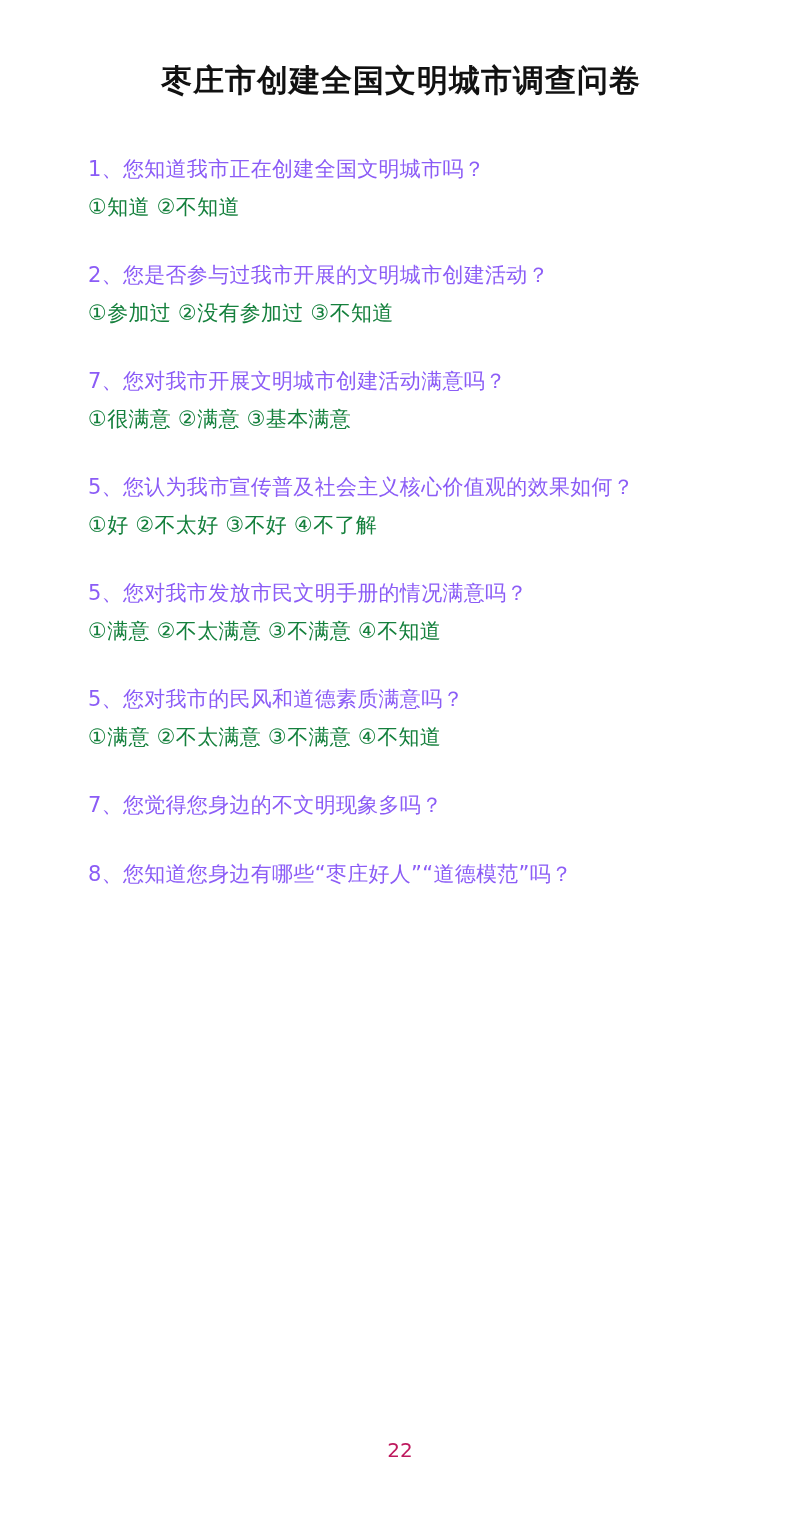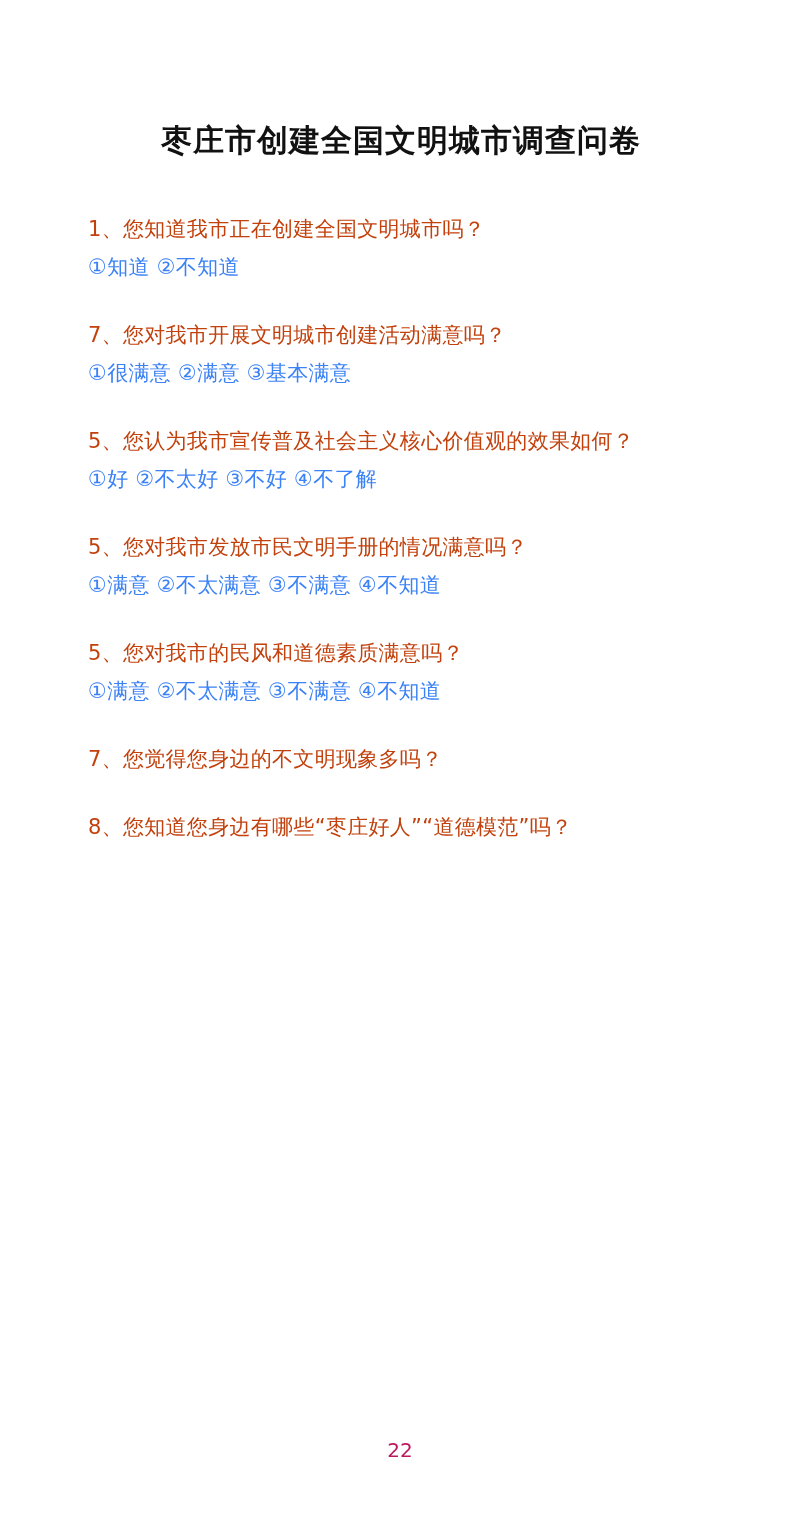--- a/index.html
+++ b/index.html
@@ -13,47 +13,47 @@
     height: 1528px;
     font-family: "DejaVu Sans", "Liberation Sans", sans-serif;
     color: #1a1a1a;
     position: relative;
     overflow: hidden;
   }
   .page {
     box-sizing: border-box;
     width: 800px;
     height: 1528px;
-    padding: 120px 86px 0 88px;
+    padding: 60px 86px 0 88px;
     position: relative;
   }
   .doc-title {
     font-size: 31px;
     font-weight: 700;
     letter-spacing: 1px;
     text-align: center;
     margin: 0 0 52px 0;
     line-height: 1.3;
     color: #111111;
   }
   .question-block {
     margin-bottom: 34px;
   }
   .q-text {
     font-size: 21px;
     line-height: 1.62;
     margin: 0 0 4px 0;
-    color: #c2410c;
+    color: #8b5cf6;
     letter-spacing: 0.3px;
   }
   .q-options {
     font-size: 21px;
     line-height: 1.62;
     margin: 0;
-    color: #3b82f6;
+    color: #15803d;
     letter-spacing: 0.3px;
   }
   .page-number {
     position: absolute;
     left: 0;
     right: 0;
     bottom: 66px;
     text-align: center;
     font-size: 20px;
     color: #be185d;
@@ -64,20 +64,24 @@
 
 <div class="page">
 
   <h1 class="doc-title">枣庄市创建全国文明城市调查问卷</h1>
 
   <div class="question-block">
     <p class="q-text">1、您知道我市正在创建全国文明城市吗？</p>
     <p class="q-options">①知道 ②不知道</p>
   </div>
 
+  <div class="question-block">
+    <p class="q-text">2、您是否参与过我市开展的文明城市创建活动？</p>
+    <p class="q-options">①参加过 ②没有参加过 ③不知道</p>
+  </div>
 
   <div class="question-block">
     <p class="q-text">7、您对我市开展文明城市创建活动满意吗？</p>
     <p class="q-options">①很满意 ②满意 ③基本满意</p>
   </div>
 
   <div class="question-block">
     <p class="q-text">5、您认为我市宣传普及社会主义核心价值观的效果如何？</p>
     <p class="q-options">①好 ②不太好 ③不好 ④不了解</p>
   </div>

